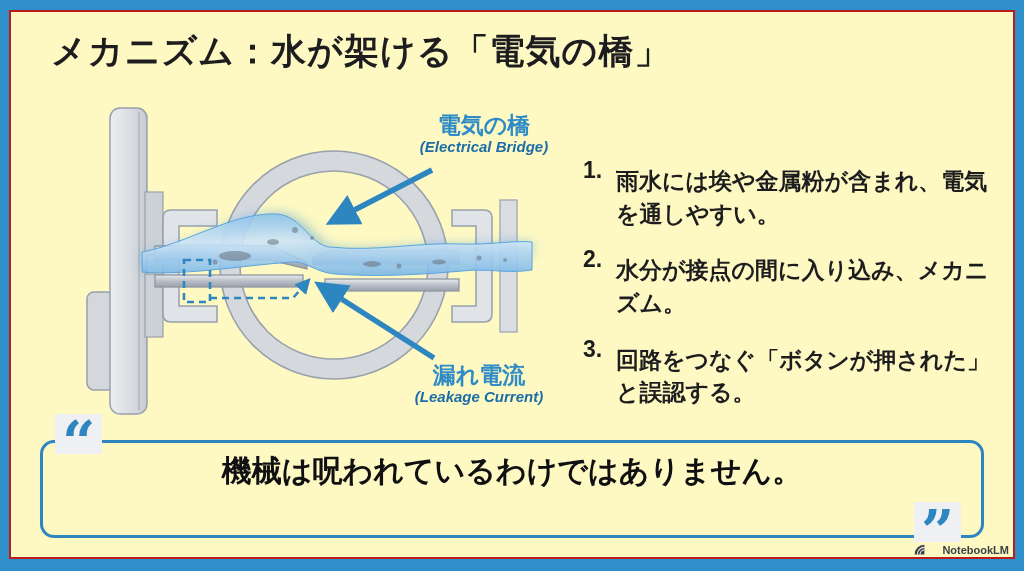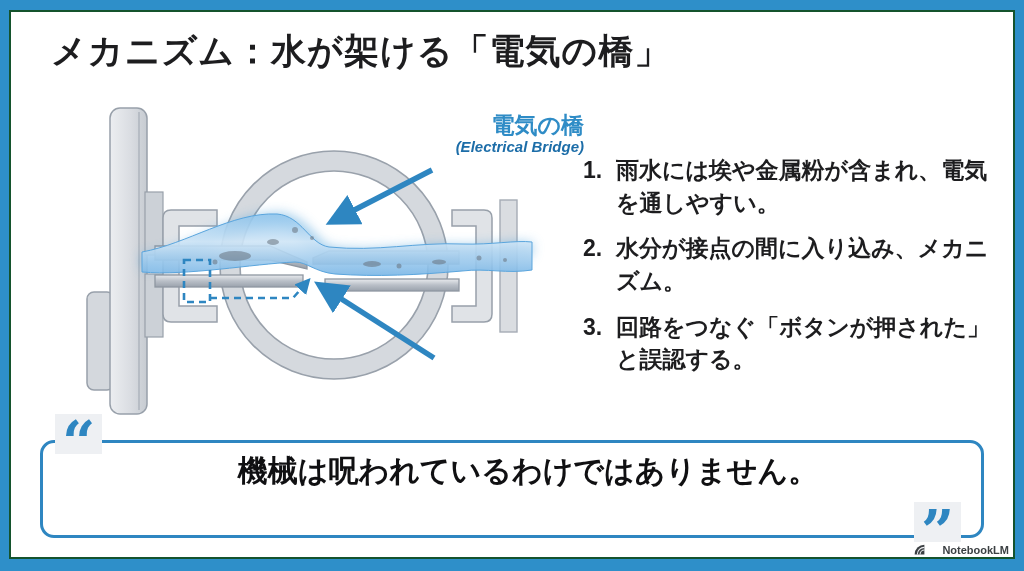--- a/index.html
+++ b/index.html
@@ -4,43 +4,43 @@
 <style>
   html,body{margin:0;padding:0;}
   body{
     width:1024px;height:571px;position:relative;overflow:hidden;
     background:#2e8fc9;
     font-family:"Liberation Sans","DejaVu Sans",sans-serif;
     -webkit-font-smoothing:antialiased;
   }
   .slide{
     position:absolute;left:9px;top:10px;right:9px;bottom:12px;
-    background:#ffffff;border:2px solid #14532d;box-sizing:border-box;
+    background:#fef9c3;border:2px solid #b91c1c;box-sizing:border-box;
   }
   .title{
     position:absolute;left:40px;top:16px;
     font-size:35px;font-weight:800;color:#1d1d1f;letter-spacing:1px;
     white-space:nowrap;
   }
   .diagram-svg{position:absolute;left:56px;top:80px;}
-  .dlabel{position:absolute;text-align:right;line-height:1.12;}
+  .dlabel{position:absolute;text-align:center;line-height:1.12;}
   .dlabel .jp{font-size:23px;font-weight:700;color:#2f8cc6;}
   .dlabel .en{font-size:15px;font-weight:700;color:#1c6da8;font-style:italic;}
   .bridge-label{left:373px;top:101px;width:200px;}
   .leakage-label{left:368px;top:351px;width:200px;}
   .points{position:absolute;left:572px;top:142px;width:408px;color:#1d1d1f;}
   .point{display:flex;margin-bottom:13px;font-size:23px;font-weight:700;line-height:1.42;}
   .point .num{width:33px;flex:0 0 33px;}
-  .point .ptext{width:374px;}
+  .point .ptext{width:374px;margin-top:11px;}
   .quote-box{
     position:absolute;left:29px;top:428px;width:944px;height:98px;
     border:3px solid #2e86c1;border-radius:14px;box-sizing:border-box;
   }
   .quote-text{
-    position:absolute;left:45px;top:438px;width:944px;text-align:center;
+    position:absolute;left:29px;top:438px;width:944px;text-align:center;
     font-family:"DejaVu Serif","Liberation Serif",serif;
     font-size:30px;font-weight:600;color:#101012;line-height:1.37;
   }
   .qmark{
     position:absolute;z-index:3;
     font-family:"DejaVu Serif","Liberation Serif",serif;font-weight:700;
     font-size:58px;line-height:1;color:#2e86c1;
     background:#eef0f3;padding:0 7px;height:40px;overflow:visible;
   }
   .qopen{left:44px;top:402px;}
@@ -131,20 +131,24 @@
     </g>
 
     <line x1="365" y1="78" x2="266" y2="129" stroke="#2e86c1" stroke-width="5.5" marker-end="url(#mArrow)"></line>
     <line x1="367" y1="266" x2="254" y2="194" stroke="#2e86c1" stroke-width="5.5" marker-end="url(#mArrow)"></line>
   </svg>
 
   <div class="dlabel bridge-label">
     <div class="jp">電気の橋</div>
     <div class="en">(Electrical Bridge)</div>
   </div>
+  <div class="dlabel leakage-label">
+    <div class="jp">漏れ電流</div>
+    <div class="en">(Leakage Current)</div>
+  </div>
 
   <div class="points">
     <div class="point">
       <span class="num">1.</span>
       <span class="ptext">雨水には埃や金属粉が含まれ、電気を通しやすい。</span>
     </div>
     <div class="point">
       <span class="num">2.</span>
       <span class="ptext">水分が接点の間に入り込み、メカニズム。</span>
     </div>

